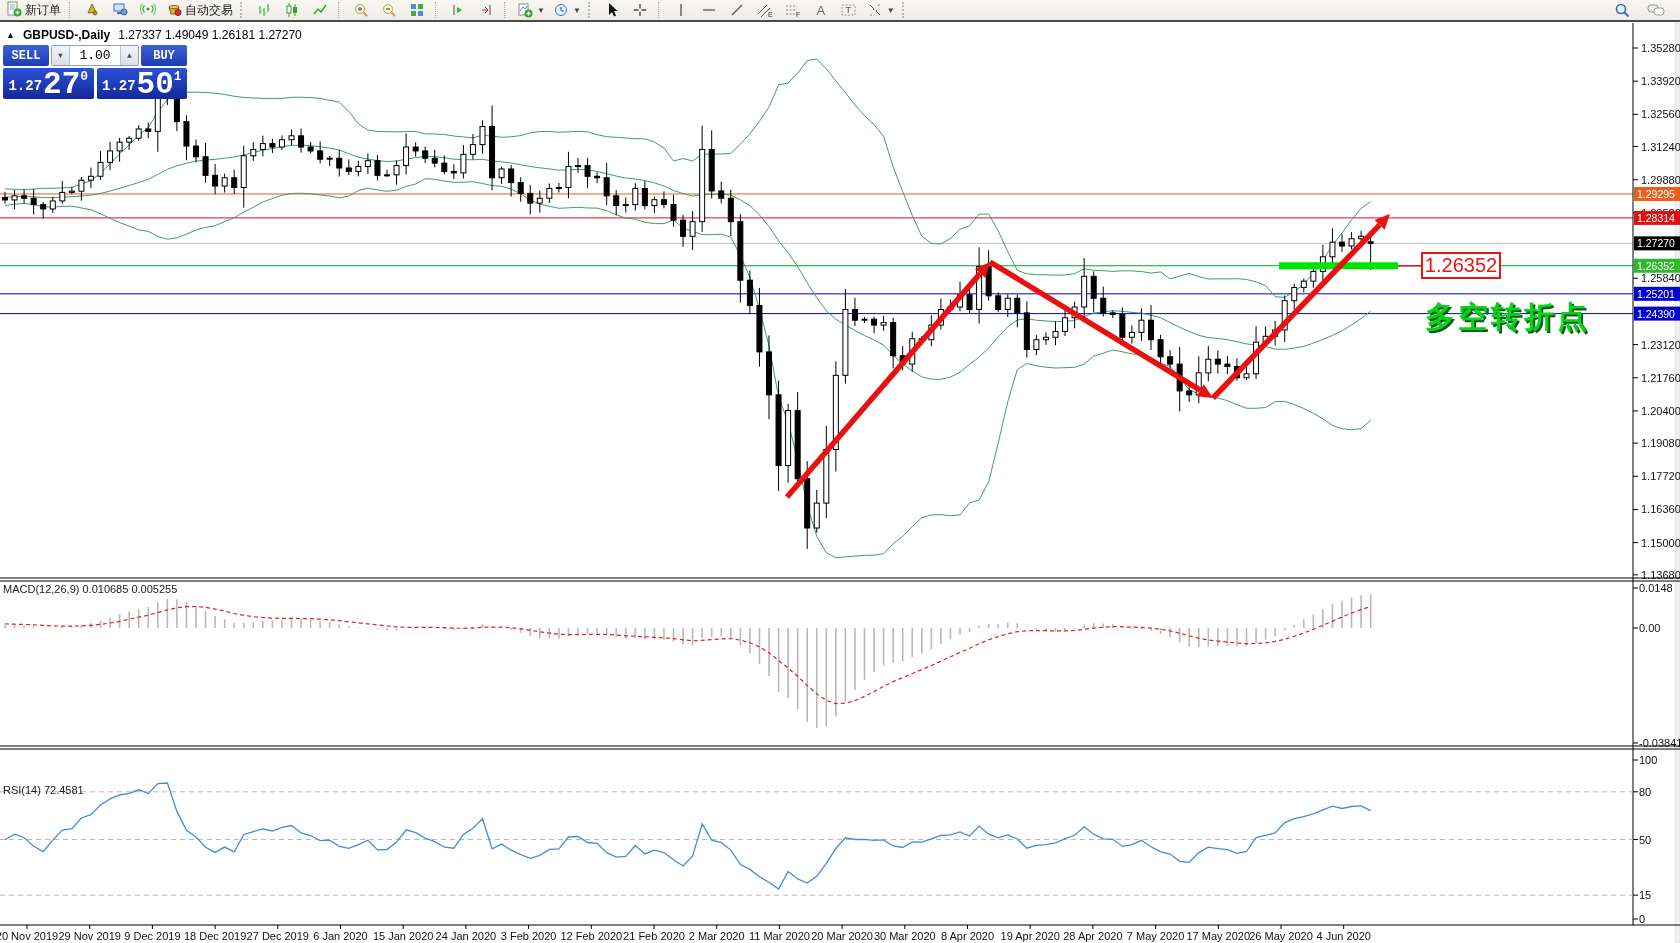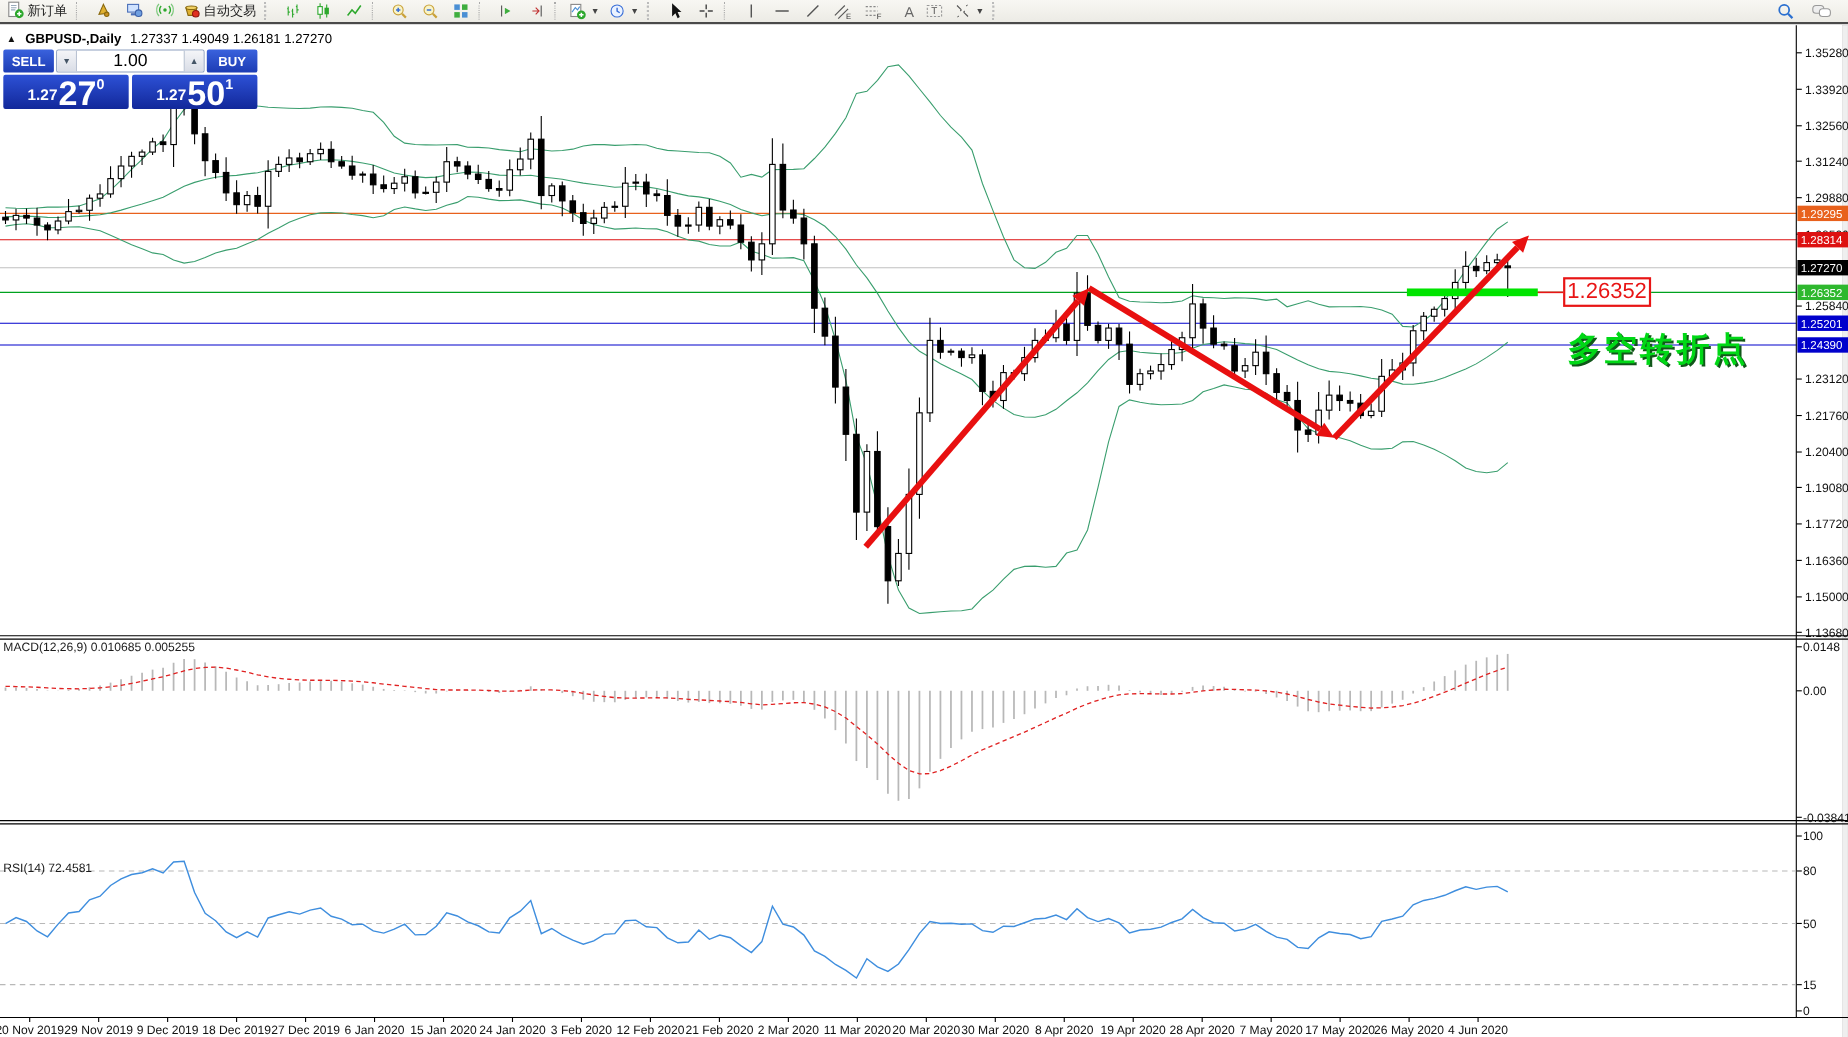--- a/index.html
+++ b/index.html
@@ -3,44 +3,44 @@
 <meta charset="utf-8">
 <style>
   html,body{margin:0;padding:0;width:1680px;height:943px;overflow:hidden;background:#fff;
     font-family:"Liberation Sans",sans-serif;-webkit-font-smoothing:antialiased;}
   
   .toolbar{position:absolute;left:0;top:0;width:1680px;height:22px;background:linear-gradient(#f8f7f3,#ecebe5);
     border-bottom:2px solid #4a4a4a;display:flex;align-items:center;padding:0 2px;box-sizing:border-box;z-index:50;}
   .tb-group{display:flex;align-items:center;height:22px;}
   .tb-sep{width:4px;height:16px;border-left:1px dotted #aaa;margin:0 4px;}
   .tb-grip{width:5px;height:16px;border-left:2px dotted #bbb;margin:0 3px;}
-  .tb-btn{height:20px;min-width:20px;padding:0 3px;display:flex;align-items:center;justify-content:flex-end;gap:3px;
+  .tb-btn{height:20px;min-width:20px;padding:0 3px;display:flex;align-items:center;justify-content:center;gap:3px;
     border:1px solid transparent;border-radius:2px;font-size:12px;color:#222;cursor:default;}
   .tb-label{white-space:nowrap;}
   .tb-caret{font-size:8px;color:#444;margin-left:1px;}
   .tf-btn{min-width:26px;height:18px;line-height:18px;text-align:center;font-size:11px;color:#3a3a3a;
     padding:0 3px;border:1px solid transparent;border-radius:2px;margin:0 1px;}
   .tf-btn.active{background:#fdfdfd;border:1px solid #8e8e8e;box-shadow:inset 0 1px 2px rgba(0,0,0,.25);color:#000;}
   .tb-right{margin-left:auto;display:flex;align-items:center;gap:6px;padding-right:8px;}
   .glyph{font-size:13px;color:#555;line-height:1;}
   
   #chart-svg{position:absolute;left:0;top:0;z-index:1;}
   .symbol-info{position:absolute;left:6px;top:28px;z-index:10;font-size:12px;color:#000;display:flex;gap:8px;align-items:center;}
   .symbol-info .tri{font-size:9px;color:#111;}
   .symbol-info b{font-weight:bold;}
   
-  .trade-panel{position:absolute;left:3px;top:45px;width:231px;z-index:10;font-family:Liberation Sans, sans-serif;}
+  .trade-panel{position:absolute;left:3px;top:45px;width:184px;z-index:10;font-family:Liberation Mono, monospace;}
   .tp-row1{display:flex;height:21px;gap:2px;}
   .tp-btn{flex:0 0 46px;background:linear-gradient(#3a62dd,#1c3cb4);color:#fff;font-size:12px;font-weight:bold;
     display:flex;align-items:center;justify-content:center;border-radius:2px;}
   .tp-vol{flex:1;display:flex;border:1px solid #8ea0c0;background:#fff;border-radius:2px;overflow:hidden;}
   .tp-spin{width:17px;background:linear-gradient(#f4f5f8,#d9dde6);border-right:1px solid #b9c2d2;display:flex;
     align-items:center;justify-content:center;font-size:8px;color:#456;}
   .tp-spin.r{border-right:none;border-left:1px solid #b9c2d2;}
-  .tp-val{flex:1;display:flex;align-items:center;justify-content:center;font-size:16px;color:#000;}
+  .tp-val{flex:1;display:flex;align-items:center;justify-content:center;font-size:13px;color:#000;}
   .tp-row2{display:flex;gap:3px;margin-top:2px;height:31px;}
   .tp-price{flex:1;background:linear-gradient(#2d51d6,#12289a);border-radius:2px;color:#fff;display:flex;
     align-items:flex-end;justify-content:center;padding-bottom:2px;}
   .tp-price .sm{font-size:14px;font-weight:bold;margin:0 1px 3px 0;}
   .tp-price .big{font-size:31px;font-weight:bold;line-height:25px;}
   .tp-price .sup{font-size:13px;font-weight:bold;align-self:flex-start;margin-top:1px;}
   
   .pane-label{position:absolute;z-index:10;font-size:11px;color:#1a1a1a;left:3px;text-align:center;}
   
   .callout{position:absolute;z-index:11;border:2px solid #e81515;background:#fff;color:#e81515;

